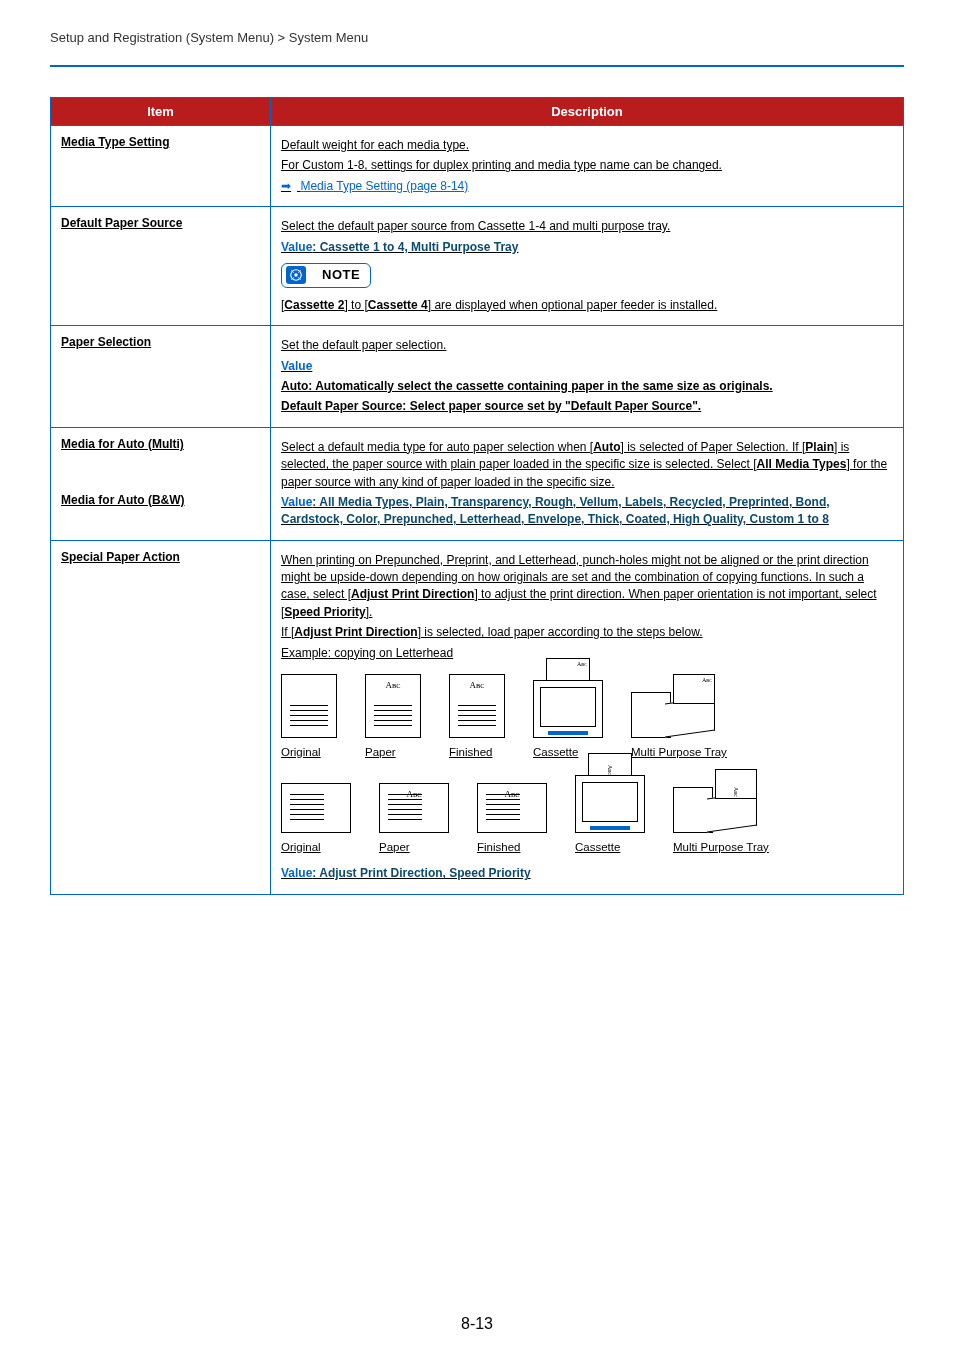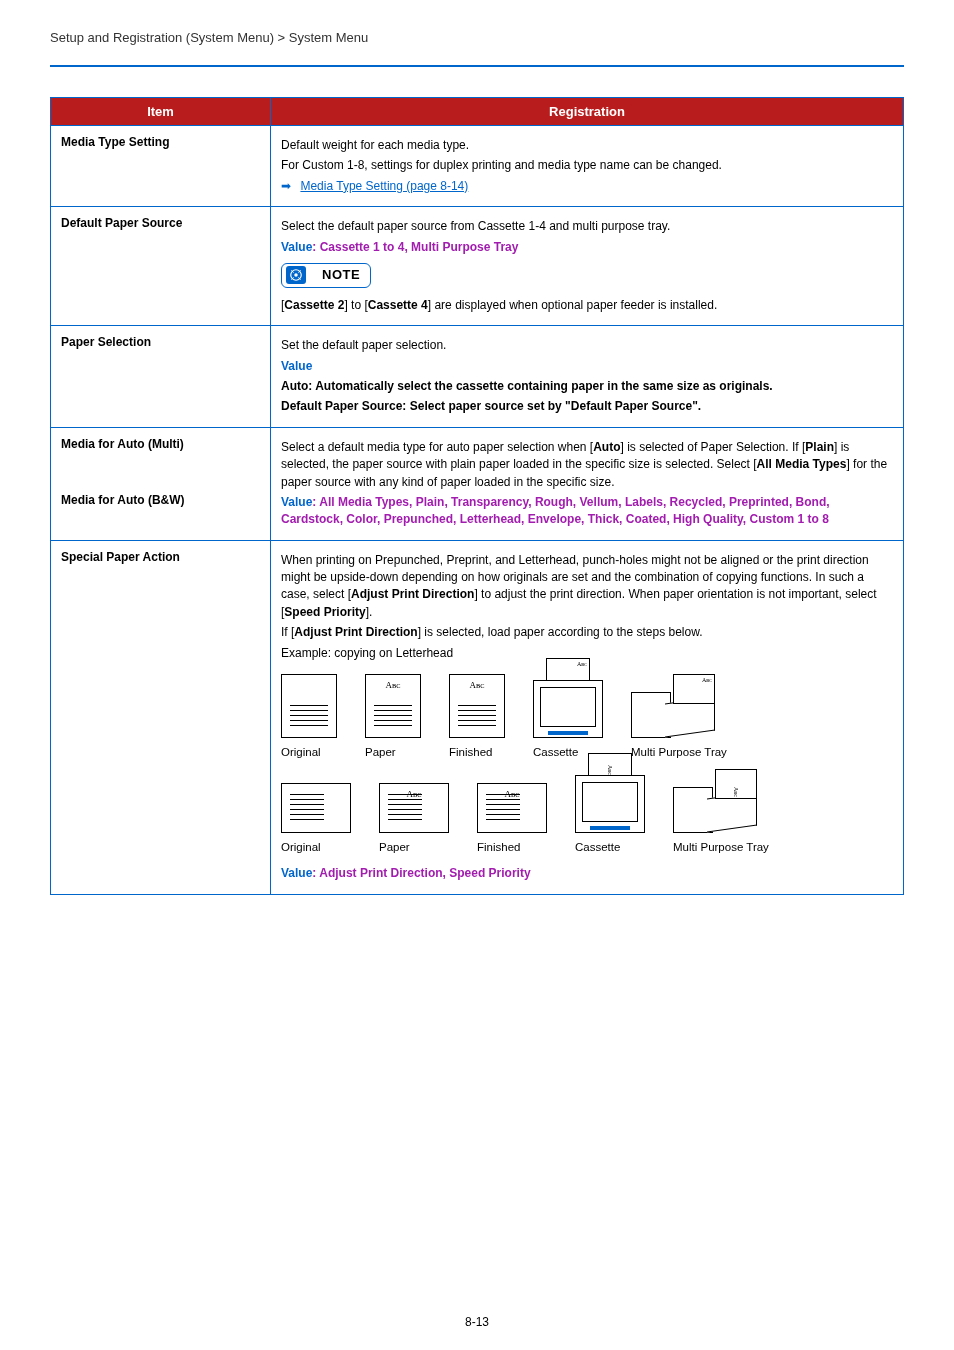--- a/index.html
+++ b/index.html
@@ -35,27 +35,28 @@
     border: 1px solid #0066cc;
     font-size: 13px;
   }
   table.main th.item-col { width: 220px; }
   table.main td {
     border: 1px solid #0066cc;
     padding: 8px 10px;
     vertical-align: top;
     line-height: 1.45;
     font-size: 12px;
+    text-decoration: underline;
   }
   table.main td.item-cell {
     font-weight: bold;
     font-size: 12px;
   }
   .value-label { color: #0066cc; font-weight: bold; }
-  .value-text { color: #a21caf; font-weight: bold; }
+  .value-text { color: #0c4a6e; font-weight: bold; }
   .link-arrow { color: #0066cc; margin-right: 6px; }
   .link-text { color: #0066cc; text-decoration: underline; }
   .note-box {
     display: inline-flex;
     align-items: flex-start;
     border: 1.5px solid #0066cc;
     border-radius: 6px;
     padding: 2px 10px 2px 4px;
     margin: 4px 0 6px 0;
     gap: 16px;
@@ -154,36 +155,36 @@
   .tray-paper {
     position: absolute; left: 42px; top: -4px;
     width: 42px; height: 30px;
     border: 1px solid #000; background:#fff;
     font-size:6px; font-family:"Times New Roman", serif;
     display:flex; justify-content:flex-end; padding:1px 2px;
   }
   .tray-paper.side { align-items:center; writing-mode: vertical-rl; padding:1px; }
   .page-num {
     text-align: center;
-    font-size: 12px;
+    font-size: 16px;
     margin-top: 420px;
     color: #000;
   }
 </style>
 </head>
 <body>
 
 <div class="breadcrumb">Setup and Registration (System Menu) &gt; System Menu</div>
 <hr class="blue-rule">
 
 <table class="main">
   <thead>
     <tr>
       <th class="item-col">Item</th>
-      <th>Registration</th>
+      <th>Description</th>
     </tr>
   </thead>
   <tbody>
 
     <tr>
       <td class="item-cell">Media Type Setting</td>
       <td>
         <div class="p">Default weight for each media type.</div>
         <div class="p">For Custom 1-8, settings for duplex printing and media type name can be changed.</div>
         <div class="p">

